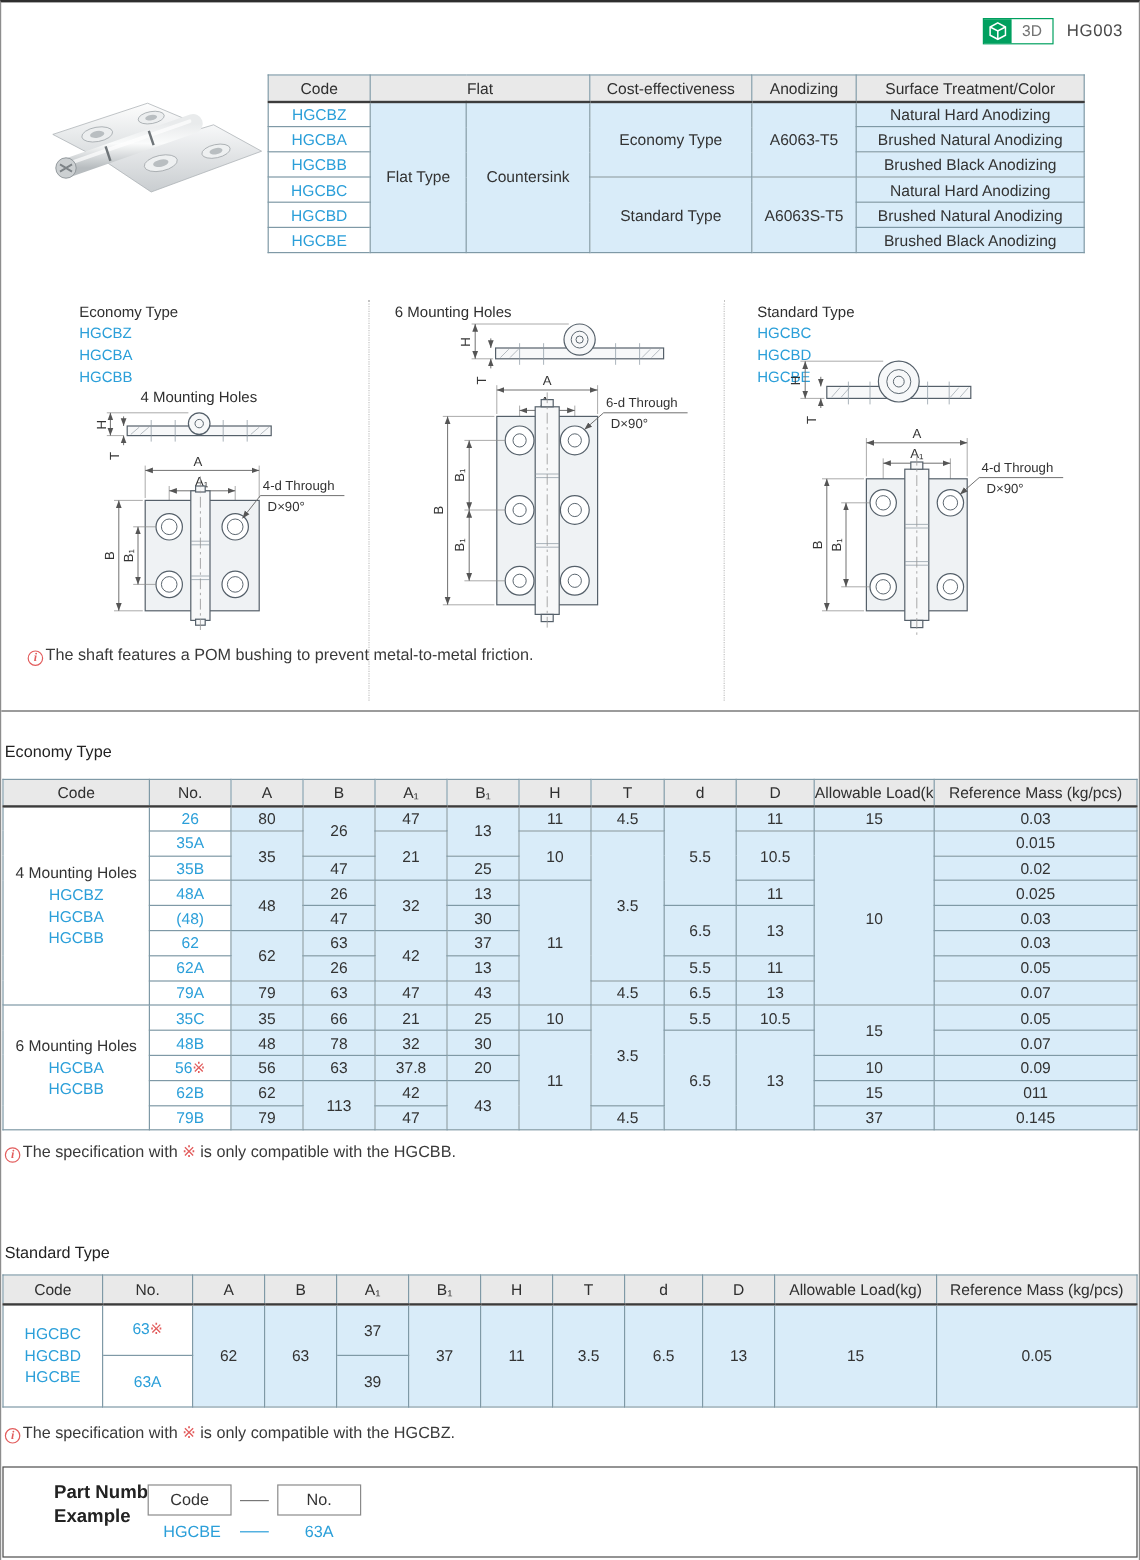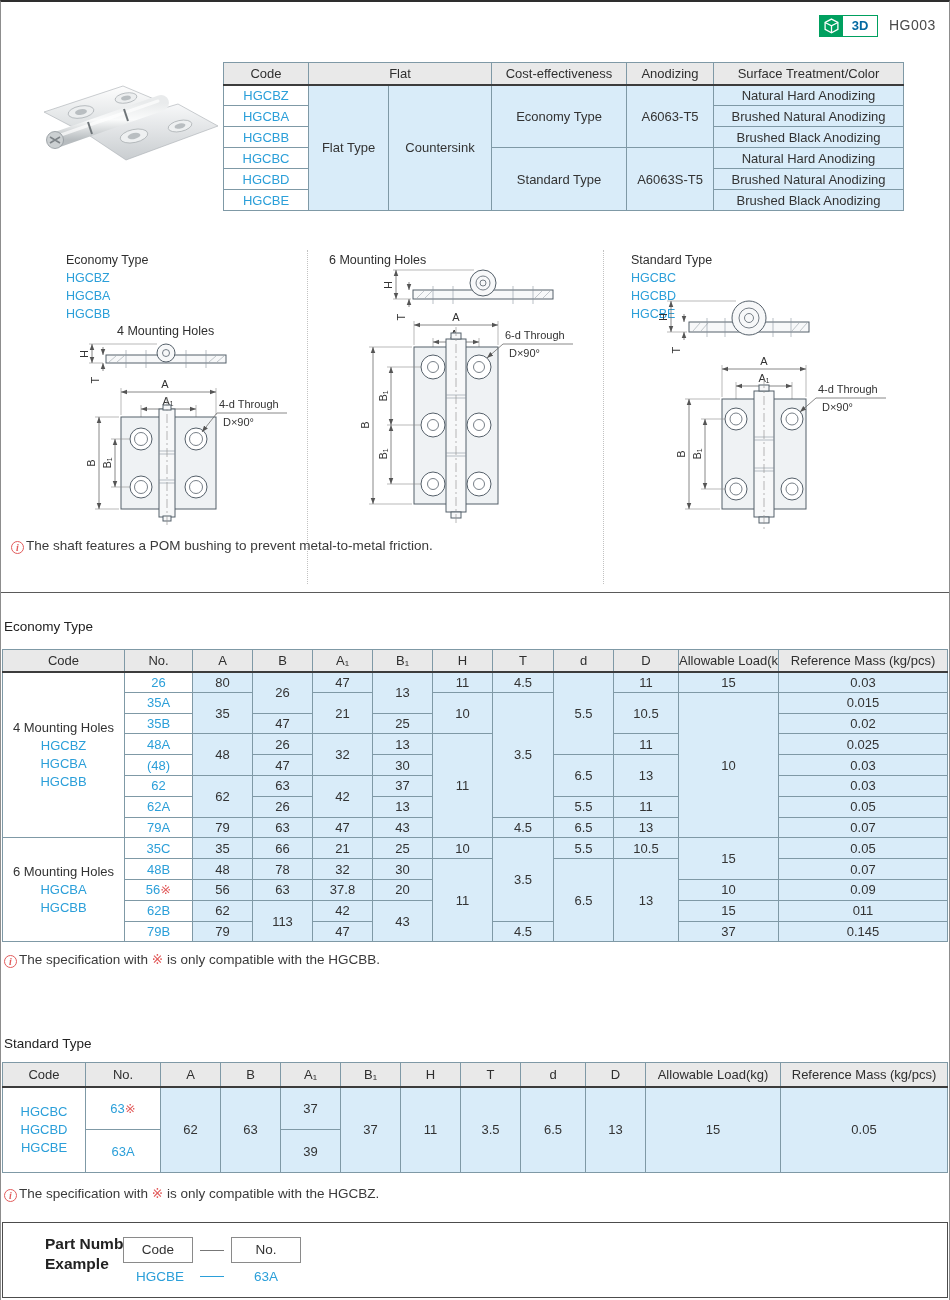--- a/index.html
+++ b/index.html
@@ -5,21 +5,21 @@
   * { margin:0; padding:0; box-sizing:border-box; }
   html,body { background:#fff; }
   body { width:950px; height:1300px; font-family:"Liberation Sans","DejaVu Sans",sans-serif; color:#333; }
   .page { position:relative; width:950px; height:1300px; background:#fff;
           border-top:2px solid #2e2e2e; border-left:1px solid #8d8d8d; border-right:1px solid #8d8d8d; overflow:hidden; }
 
   
   .badge3d { position:absolute; left:818px; top:13px; width:59px; height:22px; display:flex;
              border:1px solid #00a05f; background:#fff; }
   .badge3d .cube { width:23px; height:100%; background:#00a05f; display:flex; align-items:center; justify-content:center; }
-  .badge3d .b3dtxt { flex:1; text-align:center; color:#0369a1; font-weight:bold; font-size:13px; line-height:20px; }
+  .badge3d .b3dtxt { flex:1; text-align:center; color:#737373; font-weight:normal; font-size:13px; line-height:20px; }
   .pagecode { position:absolute; left:888px; top:15px; font-size:14px; color:#4a4a4a; letter-spacing:.5px; }
 
   
   table { border-collapse:collapse; table-layout:fixed; }
   .tbl { border:1.5px solid #4c4c4c; }
   .tbl th, .tbl td { border:1px solid #7f99a6; font-size:13px; text-align:center; vertical-align:middle;
                      overflow:hidden; white-space:nowrap; background:#d9ecf9; padding:0; }
   .tbl th { background:#e9e9e9; font-weight:normal; color:#2f2f2f; border-bottom:2px solid #3c3c3c; }
   .tbl td.w { background:#fff; }
   .lk { color:#2b9fd9; }
@@ -35,21 +35,21 @@
 
   .stdt { position:absolute; left:1px; top:1060px; width:945px; }
   .stdt tr { height:43px; } .stdt tr.hr { height:24px; }
   .stdt td.grp div { line-height:18px; }
 
   .sect-title { position:absolute; left:3px; font-size:13.5px; color:#222; }
 
   
   .note { font-size:13.5px; color:#3a3a3a; line-height:19.5px; }
   .notes { position:absolute; left:3px; top:948px; }
-  .pom-note { position:absolute; left:10px; top:534px; }
+  .pom-note { position:absolute; left:22px; top:534px; }
   .std-note { position:absolute; left:3px; top:1182px; }
   .info-icon { display:inline-block; width:13px; height:13px; border:1px solid #e25c5c; border-radius:50%;
                color:#e25c5c; font:italic bold 10px "Liberation Serif",serif; line-height:11px; text-align:center;
                vertical-align:-1px; margin-right:2px; }
 
   
   .drw { position:absolute; }
   .drw .plate { fill:#eff2f4; stroke:#55606a; stroke-width:1; }
   .drw .part  { fill:#f7f8f9; stroke:#55606a; stroke-width:1; }
   .drw .dim { stroke:#6b6b6b; stroke-width:.8; fill:none; }

